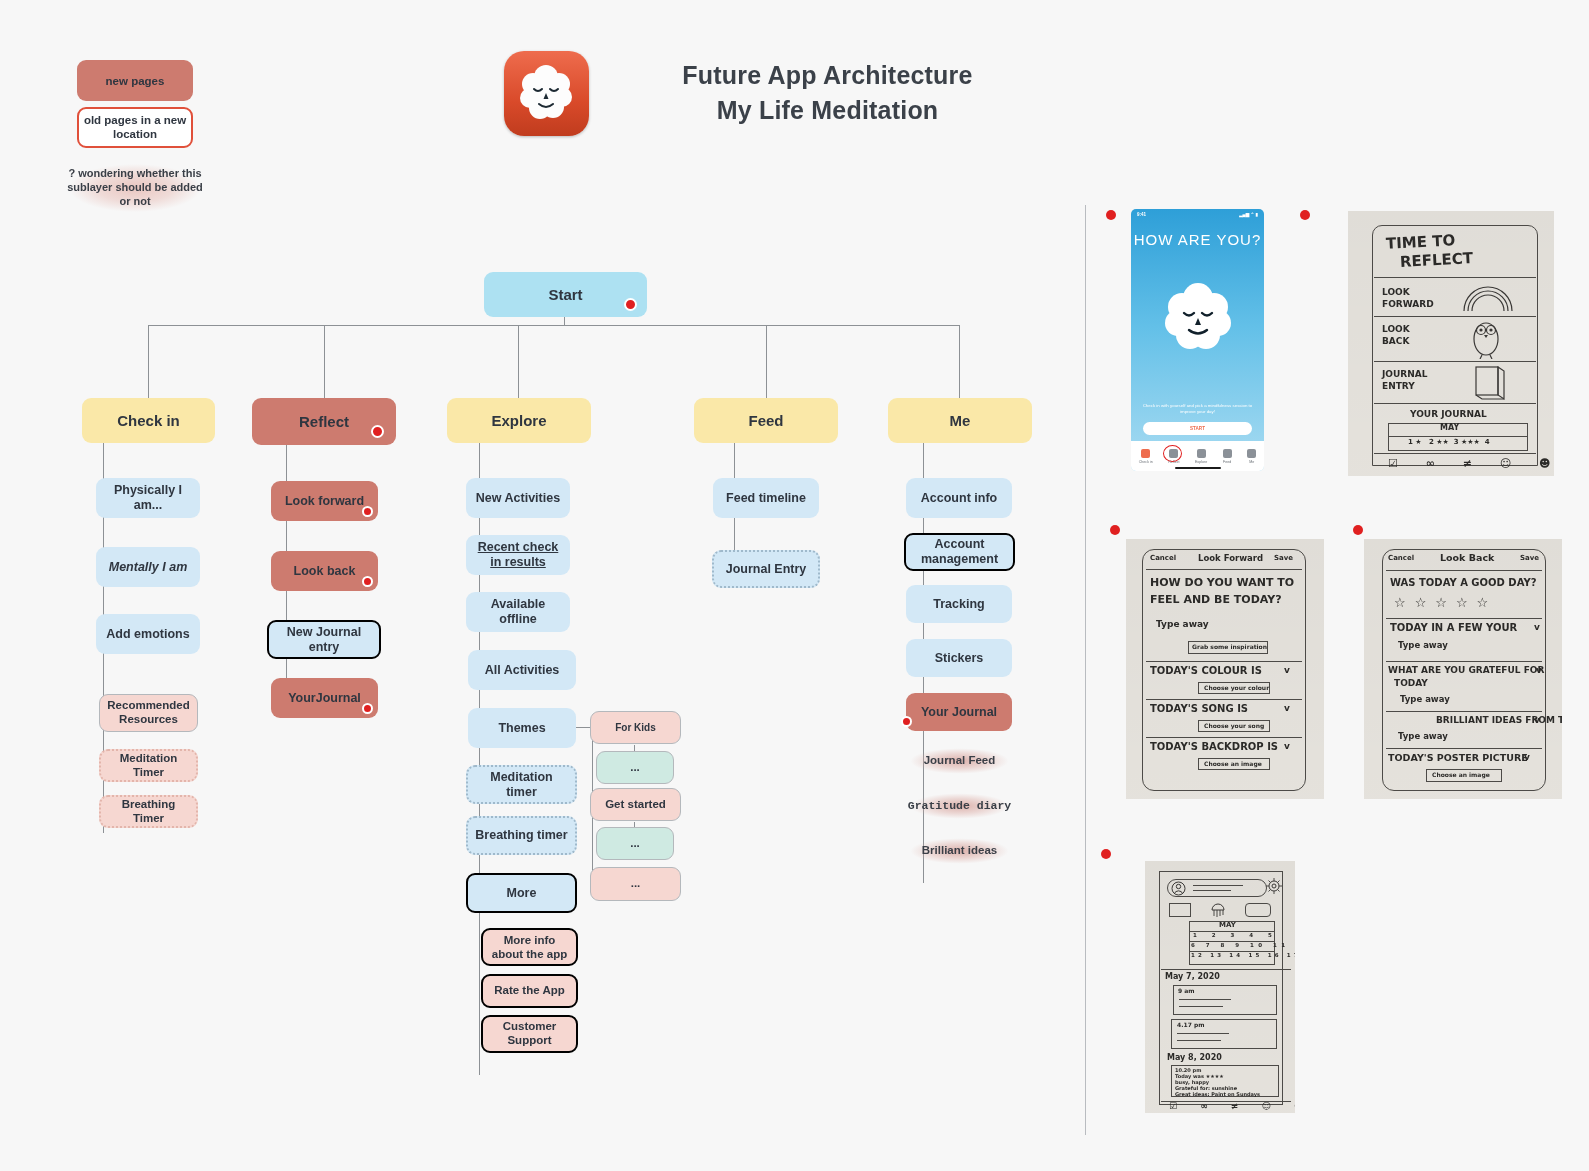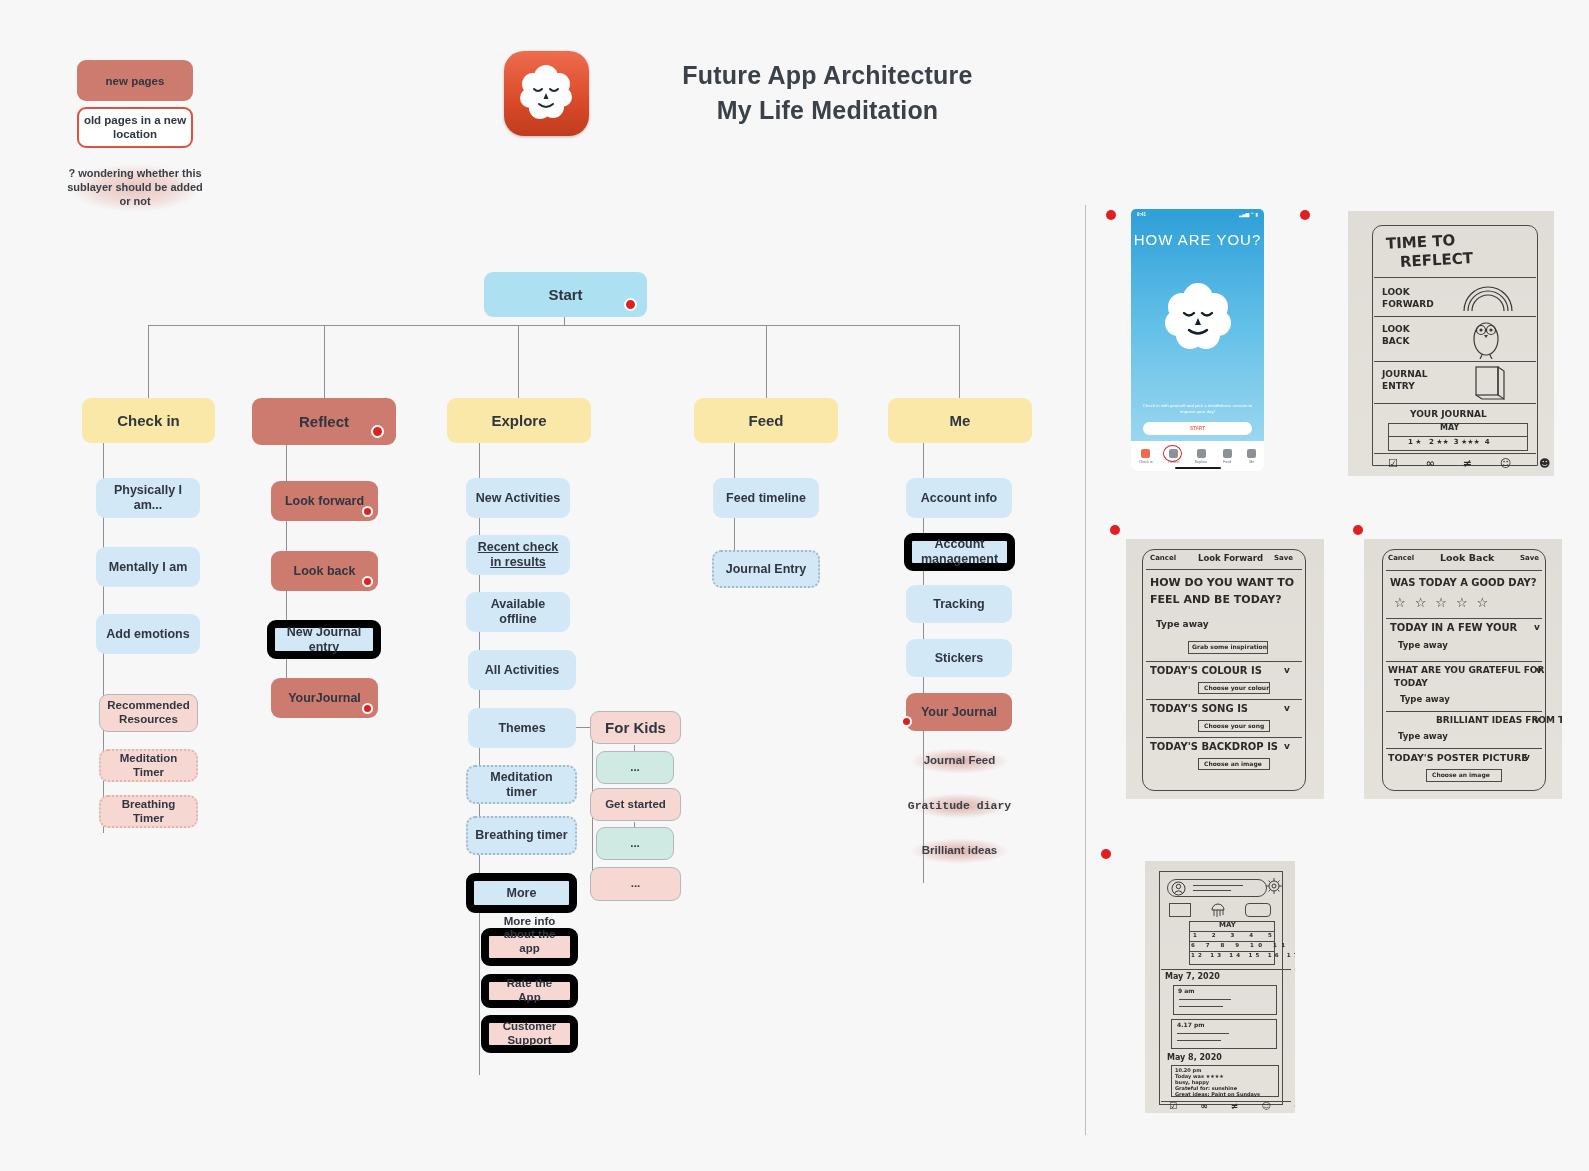--- a/index.html
+++ b/index.html
@@ -80,21 +80,21 @@
     padding: 2px 6px;
     z-index: 3;
   }
   .n-blue   { background: #ade1f2; }
   .n-lblue  { background: #d3e8f6; }
   .n-yellow { background: #fae8a8; }
   .n-red    { background: #cd7b6f; }
   .n-pink   { background: #f6d7d1; }
   .n-mint   { background: #cfeae2; }
 
-  .o-red    { border: 8px solid #000000; }
+  .o-red    { border: 2px solid #000000; }
   .o-dot    { border: 2px dotted #9fb9cb; }
   .o-dotp   { border: 2px dotted #e3b5ab; }
   .o-gray   { border: 1px solid #b4b8bc; }
 
   .big { font-size: 15px; }
 
   
   .node.faded {
     background: radial-gradient(ellipse 52% 48% at 50% 50%, rgba(210,150,142,0.72) 0%, rgba(219,170,163,0.42) 45%, rgba(247,247,247,0) 78%);
     font-size: 11.5px;
@@ -236,21 +236,21 @@
   </div>
 
   <div class="ln lnv" style="left:103px; top:443px; height:390px;"></div>
 
   <div class="node n-yellow big" style="left:82px; top:398px; width:133px; height:45px;">
     <span>Check in</span>
   </div>
   <div class="node n-lblue" style="left:96px; top:478px; width:104px; height:40px;">
     <span>Physically I am...</span>
   </div>
-  <div class="node n-lblue" style="left:96px; top:547px; width:104px; height:40px;">
+  <div class="node n-lblue" style="left:96px; top:547px; width:104px; height:40px;font-style:italic;">
     <span>Mentally I am</span>
   </div>
   <div class="node n-lblue" style="left:96px; top:614px; width:104px; height:40px;">
     <span>Add emotions</span>
   </div>
   <div class="node n-pink o-gray" style="left:99px; top:694px; width:99px; height:38px; font-size:11.5px;">
     <span>Recommended Resources</span>
   </div>
   <div class="node n-pink o-dotp" style="left:99px; top:749px; width:99px; height:33px; font-size:11.5px;">
     <span>Meditation Timer</span>
@@ -318,21 +318,21 @@
   </div>
   <div class="node n-pink o-red" style="left:481px; top:1015px; width:97px; height:38px; font-size:11.5px;">
     <span>Customer Support</span>
   </div>
 
   <div class="ln lnh" style="left:576px; top:727px; width:16px;"></div>
   <div class="ln lnv" style="left:592px; top:727px; height:157px;"></div>
   <div class="ln lnv" style="left:634px; top:745px; height:22px;"></div>
   <div class="ln lnv" style="left:634px; top:822px; height:22px;"></div>
 
-  <div class="node n-pink o-gray" style="left:590px; top:711px; width:91px; height:33px; font-size:15px;">
+  <div class="node n-pink o-gray" style="left:590px; top:711px; width:91px; height:33px; font-size:10px;">
     <span>For Kids</span>
   </div>
   <div class="node n-mint o-gray" style="left:596px; top:751px; width:78px; height:33px; font-size:11.5px;">
     <span>...</span>
   </div>
   <div class="node n-pink o-gray" style="left:590px; top:788px; width:91px; height:33px; font-size:11.5px;">
     <span>Get started</span>
   </div>
   <div class="node n-mint o-gray" style="left:596px; top:827px; width:78px; height:33px; font-size:11.5px;">
     <span>...</span>

